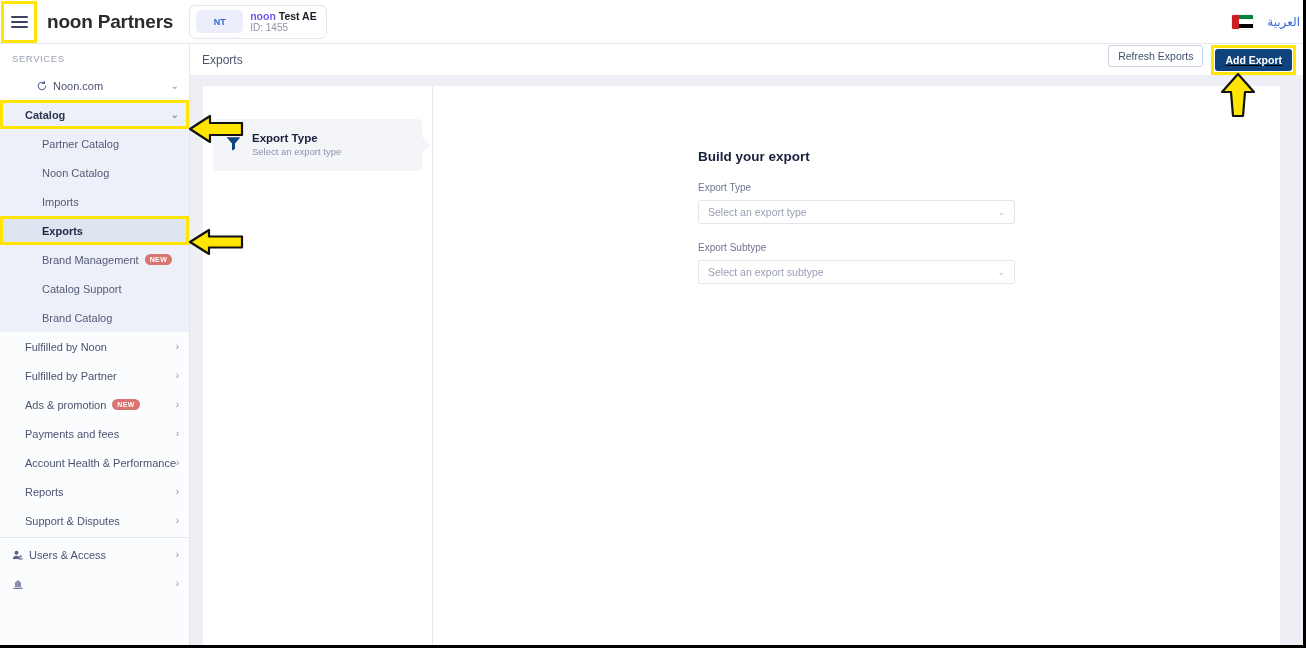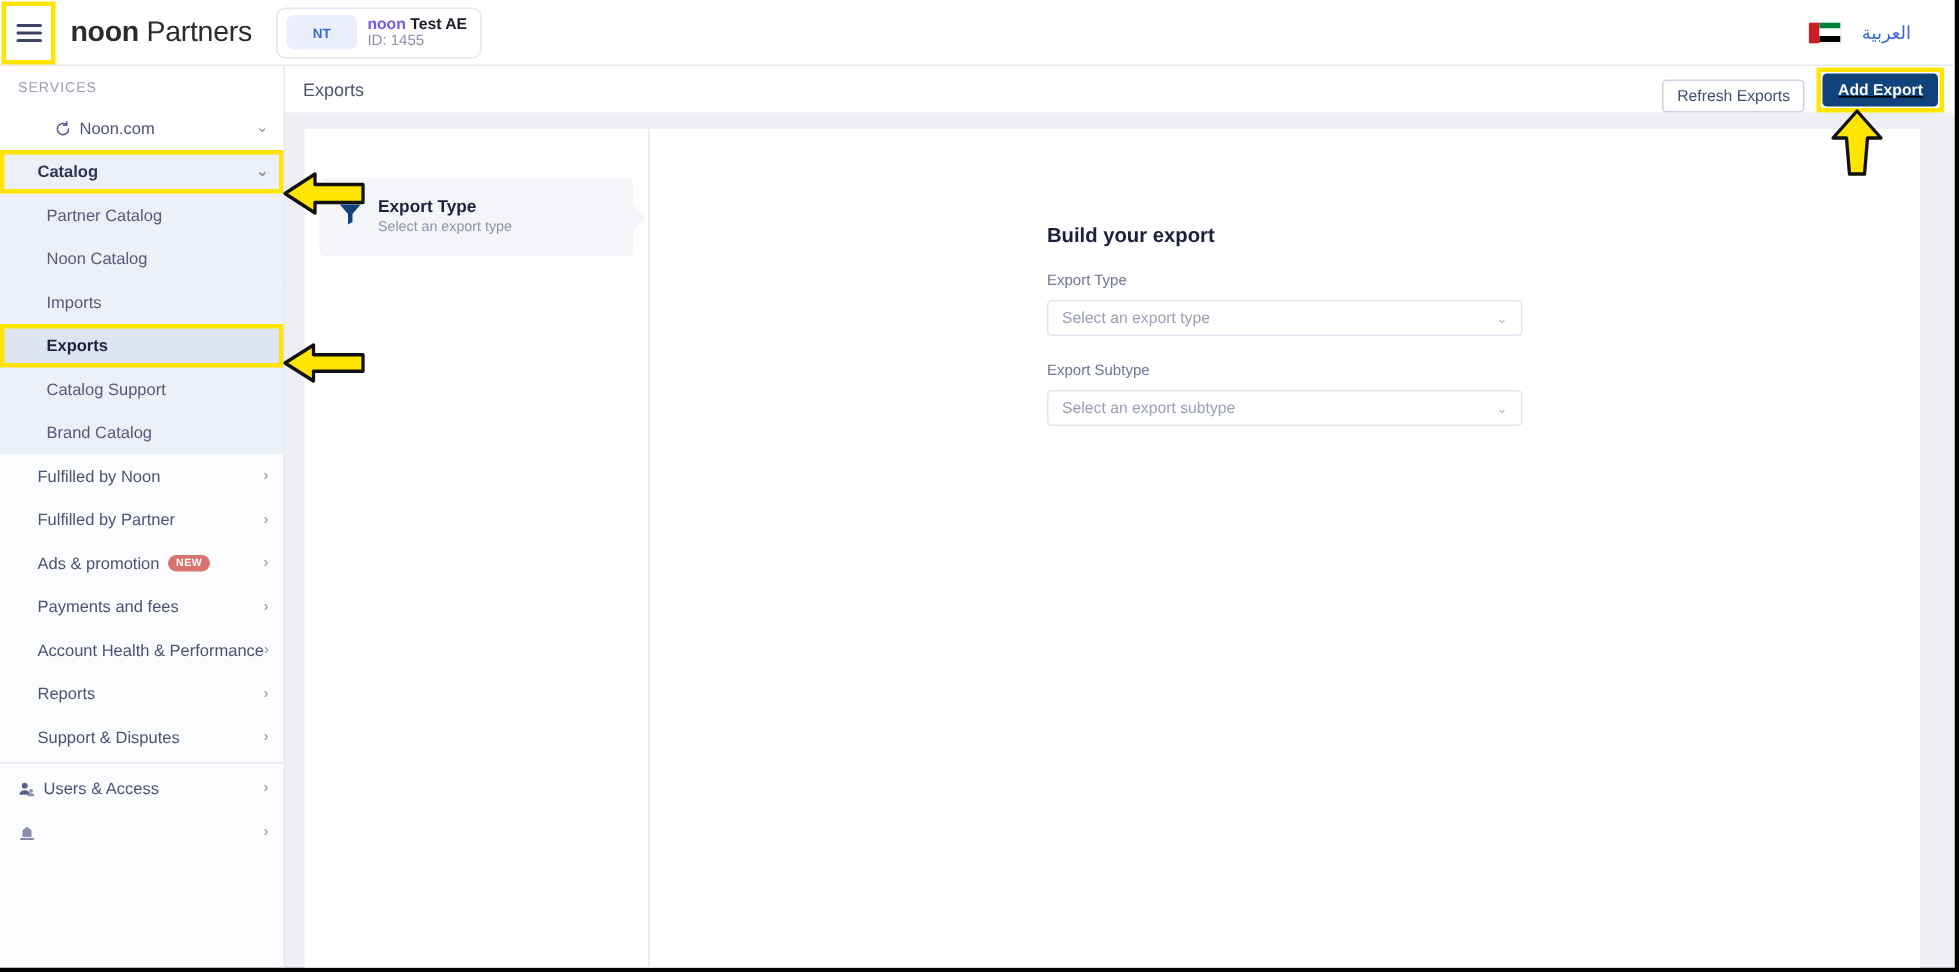--- a/index.html
+++ b/index.html
@@ -34,21 +34,21 @@
     cursor: pointer;
   }
   .hamburger { width: 17px; display: flex; flex-direction: column; gap: 3px; }
   .hamburger span { display: block; height: 2px; background: #3d4461; border-radius: 1px; }
   .brand {
     margin-left: 10px;
     font-size: 19px; color: #2b2b2b; letter-spacing: -0.2px;
     white-space: nowrap;
   }
   .brand b { font-weight: 700; }
-  .brand i { font-style: normal; font-weight: 400; }
+  .brand i { font-style: normal; font-weight: 700; }
 
   .acct-chip {
     margin-left: 16px;
     height: 34px; min-width: 100px;
     border: 1px solid #e3e6ef; border-radius: 6px;
     display: flex; align-items: center; gap: 7px;
     padding: 0 9px 0 6px;
     background: #fff; cursor: pointer;
   }
   .acct-av {
@@ -57,42 +57,42 @@
     font-size: 9px; font-weight: 700;
     display: flex; align-items: center; justify-content: center;
   }
   .acct-txt { line-height: 1.15; }
   .acct-name { font-size: 10.5px; color: #1c1c28; font-weight: 600; white-space: nowrap; }
   .acct-name .np { color: #6c5ce7; }
   .acct-id { font-size: 10px; color: #8b90a6; }
 
   .header-right {
     margin-left: auto; display: flex; align-items: center; gap: 14px;
-    padding-right: 32px;
+    padding-right: 6px;
   }
   .flag {
     width: 21px; height: 14px; position: relative; border-radius: 1px; overflow: hidden;
     box-shadow: 0 0 0 0.5px rgba(0,0,0,.12);
   }
   .flag .s1 { position:absolute; left:0; top:0; width:7px; height:14px; background:#ca1f24; }
   .flag .s2 { position:absolute; left:7px; top:0; width:14px; height:4.66px; background:#00843d; }
   .flag .s3 { position:absolute; left:7px; top:4.66px; width:14px; height:4.66px; background:#ffffff; }
   .flag .s4 { position:absolute; left:7px; top:9.33px; width:14px; height:4.67px; background:#000000; }
   .lang { font-size: 12px; color: #3866d6; cursor: pointer; }
 
   
   .toolbar {
     position: absolute; top: 44px; left: 190px;
     width: 1116px; height: 32px;
     background: #ffffff;
     display: flex; align-items: center;
     border-bottom: 1px solid #eceef4;
   }
   .page-title { font-size: 12px; color: #4d546d; margin-left: 12px; }
-  .toolbar-actions { margin-left: auto; display: flex; align-items: flex-end; gap: 8px; padding-right: 10px; }
+  .toolbar-actions { margin-left: auto; display: flex; align-items: flex-start; gap: 8px; padding-right: 10px; }
   .btn-outline {
     height: 22px; padding: 0 9px;
     border: 1px solid #c9d2e3; border-radius: 3px;
     background: #fff; color: #41506e;
     font-size: 10.5px; font-family: "Liberation Sans", sans-serif;
     display: flex; align-items: center; cursor: pointer;
   }
   .btn-primary-wrap {
     border: 3px solid #ffe500; padding: 1px;
     display: flex;
@@ -122,21 +122,21 @@
   }
   .side-item {
     height: 29px; display: flex; align-items: center;
     padding: 0 10px 0 12px; cursor: pointer;
     font-size: 11px; color: #4b5370; position: relative;
   }
   .side-item.top { background: #ffffff; padding-left: 36px; }
   .side-item .ico { width: 17px; display:flex; align-items:center; }
   .side-item .lbl { white-space: nowrap; }
   .side-item .chev { margin-left: auto; color: #8d93ab; font-size: 10px; line-height: 1; }
-  .side-item.sub { padding-left: 31px; background: #edf0f8; font-size: 11px; color: #545b77; height: 29px; }
+  .side-item.sub { padding-left: 42px; background: #edf0f8; font-size: 11px; color: #545b77; height: 29px; }
   .side-item.sub.active { font-weight: 700; color: #1b2440; background: #dfe4f1; }
   .side-item.hl {
     outline: 3px solid #ffe500; outline-offset: -3px; z-index: 3;
   }
   .side-item.cat { padding-left: 25px; font-weight: 600; color: #2d3554; background: #edf0f8; align-items: center; }
   .side-item.plain { background: #fbfcfe; padding-left: 25px; }
   .badge-new {
     margin-left: 6px; background: #d9736f; color: #fff;
     font-size: 7px; font-weight: 700; letter-spacing: .4px;
     padding: 2px 5px; border-radius: 7px; line-height: 1;
@@ -267,20 +267,24 @@
       <span class="lbl">Partner Catalog</span>
     </div>
     <div class="side-item sub">
       <span class="lbl">Noon Catalog</span>
     </div>
     <div class="side-item sub">
       <span class="lbl">Imports</span>
     </div>
     <div class="side-item sub active hl">
       <span class="lbl">Exports</span>
+    </div>
+    <div class="side-item sub">
+      <span class="lbl">Brand Management</span>
+      <span class="badge-new">NEW</span>
     </div>
     <div class="side-item sub">
       <span class="lbl">Catalog Support</span>
     </div>
     <div class="side-item sub">
       <span class="lbl">Brand Catalog</span>
     </div>
 
     <div class="side-item plain">
       <span class="lbl">Fulfilled by Noon</span>

